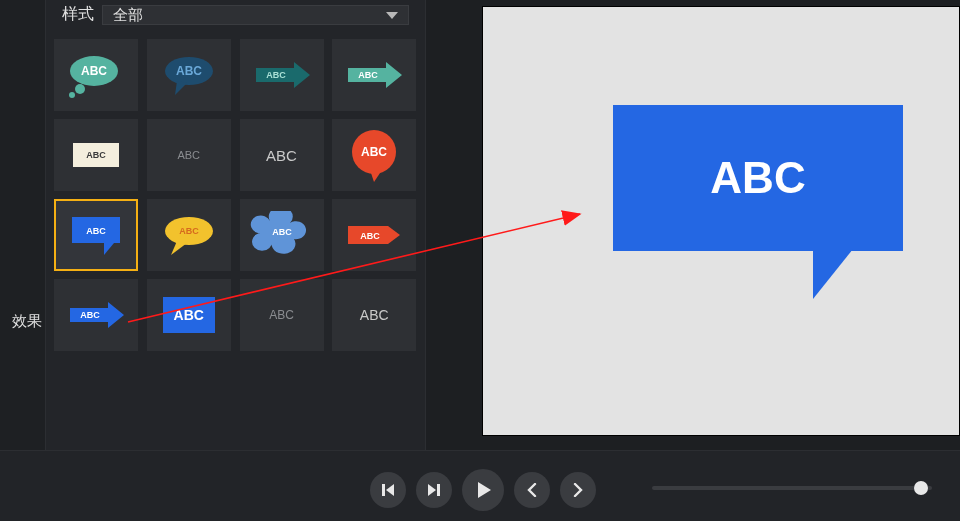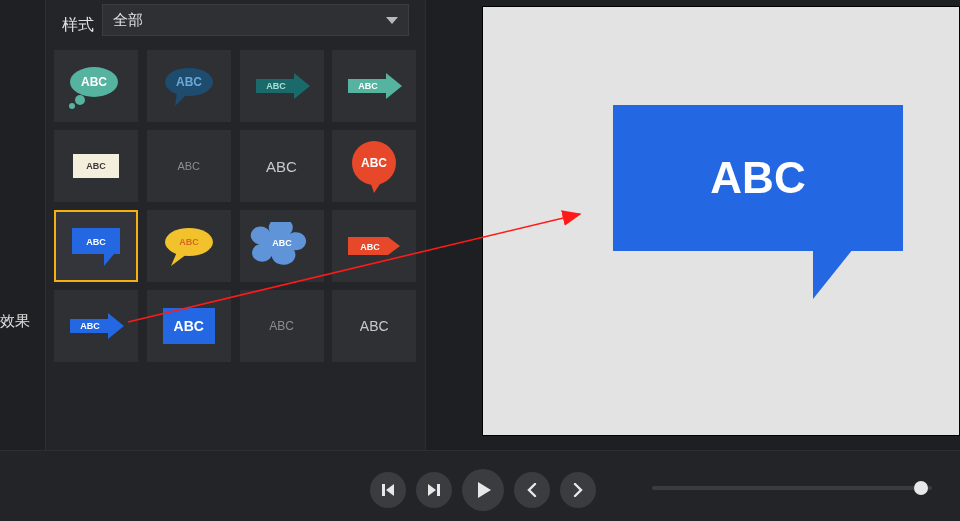--- a/index.html
+++ b/index.html
@@ -16,21 +16,21 @@
   .left-rail {
     position: absolute;
     left: 0; top: 0;
     width: 46px; height: 450px;
     background: #1e2023;
     border-right: 1px solid #2c2e32;
   }
   .left-rail .label {
     position: absolute;
     top: 312px;
-    left: 0;
+    left: 12px;
     font-size: 15px;
     color: #e2e2e2;
   }
 
   
   .panel {
     position: absolute;
     left: 46px; top: 0;
     width: 380px; height: 450px;
     background: #232529;
@@ -48,21 +48,21 @@
     align-items: flex-end;
     padding: 4px 16px 14px 16px;
   }
   .style-label {
     font-size: 16px;
     color: #e0e0e0;
     margin-right: 8px;
   }
   .dropdown {
     flex: 1;
-    height: 32px;
+    height: 20px;
     background: #2e3034;
     border: 1px solid #3a3c40;
     display: flex;
     align-items: center;
     justify-content: space-between;
     padding: 0 10px;
     color: #e0e0e0;
     font-size: 15px;
     cursor: pointer;
   }

